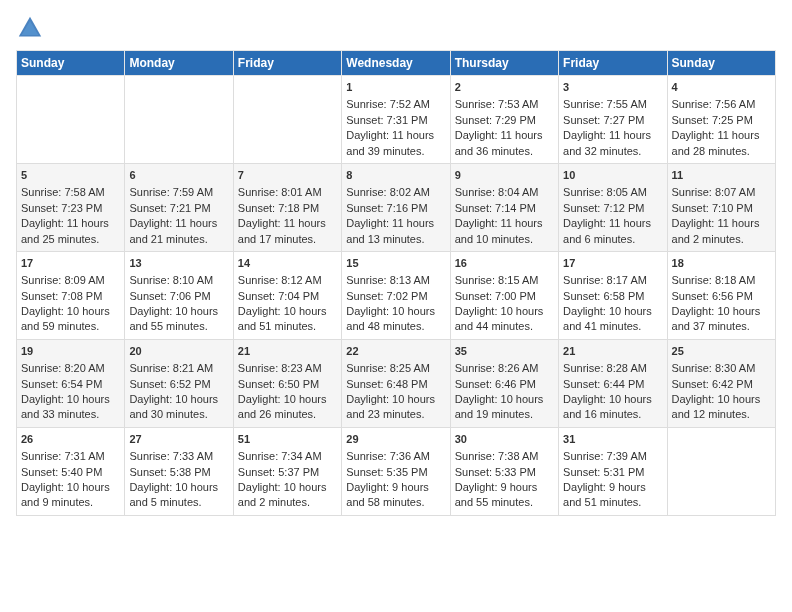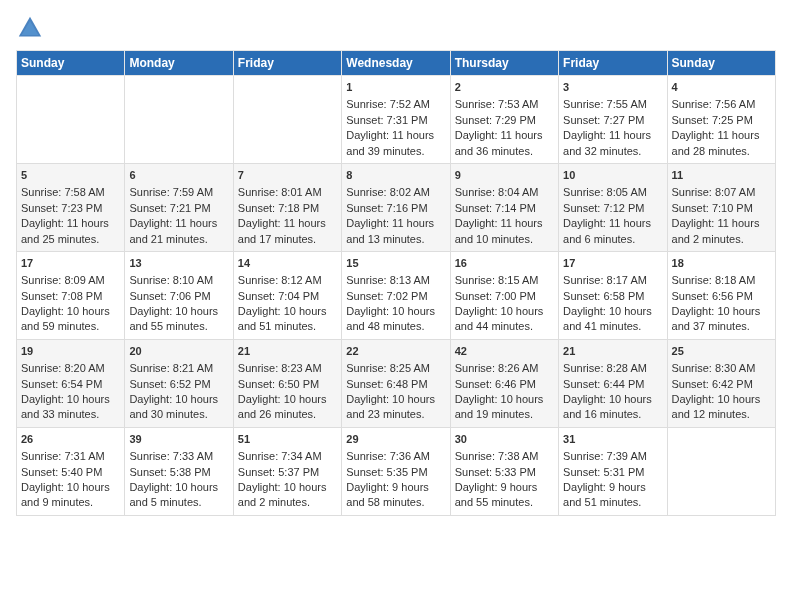--- a/index.html
+++ b/index.html
@@ -229,39 +229,39 @@
           </td>
           <td>
             <span class="day-num">21</span>
             <div class="day-info">Sunrise: 8:23 AM<br>Sunset: 6:50 PM<br>Daylight: 10 hours and 26 minutes.</div>
           </td>
           <td>
             <span class="day-num">22</span>
             <div class="day-info">Sunrise: 8:25 AM<br>Sunset: 6:48 PM<br>Daylight: 10 hours and 23 minutes.</div>
           </td>
           <td>
-            <span class="day-num">42</span>
+            <span class="day-num">35</span>
             <div class="day-info">Sunrise: 8:26 AM<br>Sunset: 6:46 PM<br>Daylight: 10 hours and 19 minutes.</div>
           </td>
           <td>
             <span class="day-num">21</span>
             <div class="day-info">Sunrise: 8:28 AM<br>Sunset: 6:44 PM<br>Daylight: 10 hours and 16 minutes.</div>
           </td>
           <td>
             <span class="day-num">25</span>
             <div class="day-info">Sunrise: 8:30 AM<br>Sunset: 6:42 PM<br>Daylight: 10 hours and 12 minutes.</div>
           </td>
         </tr>
         <tr>
           <td>
             <span class="day-num">26</span>
             <div class="day-info">Sunrise: 7:31 AM<br>Sunset: 5:40 PM<br>Daylight: 10 hours and 9 minutes.</div>
           </td>
           <td>
-            <span class="day-num">39</span>
+            <span class="day-num">27</span>
             <div class="day-info">Sunrise: 7:33 AM<br>Sunset: 5:38 PM<br>Daylight: 10 hours and 5 minutes.</div>
           </td>
           <td>
             <span class="day-num">51</span>
             <div class="day-info">Sunrise: 7:34 AM<br>Sunset: 5:37 PM<br>Daylight: 10 hours and 2 minutes.</div>
           </td>
           <td>
             <span class="day-num">29</span>
             <div class="day-info">Sunrise: 7:36 AM<br>Sunset: 5:35 PM<br>Daylight: 9 hours and 58 minutes.</div>
           </td>

